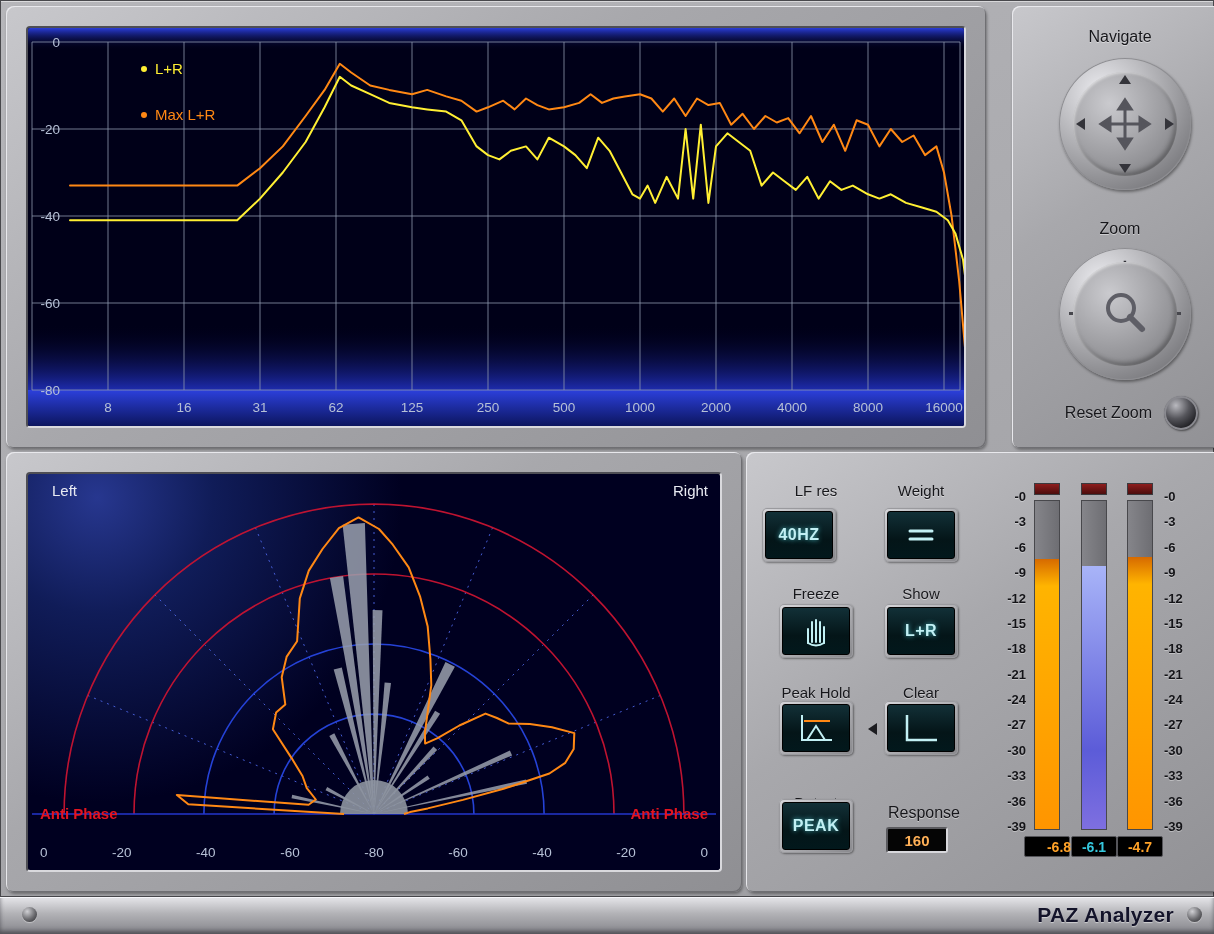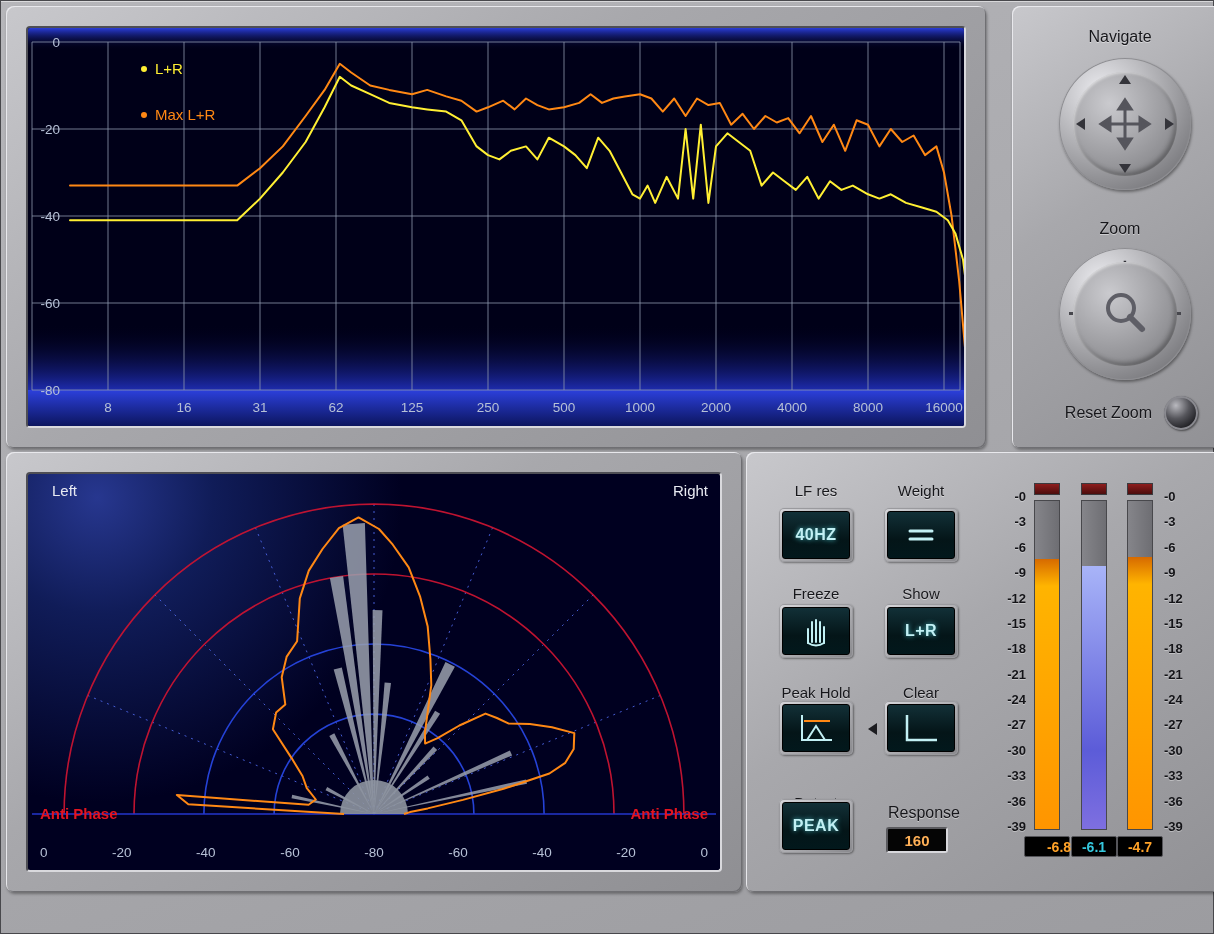--- a/index.html
+++ b/index.html
@@ -235,21 +235,21 @@
           <span>-20</span>
           <span>0</span>
         </div>
     </div>
   </div>
 
   <div class="panel" style="left:746px;top:452px;width:546px;height:440px;">
 
     <div class="ui-label" style="left:25px;top:30px;width:90px;">LF res</div>
     <div class="ui-label" style="left:130px;top:30px;width:90px;">Weight</div>
-    <div class="btn" style="left:33px;top:56px;">
+    <div class="btn" style="left:16px;top:56px;">
       <div class="btn-face">40HZ</div>
     </div>
     <div class="btn" style="left:138px;top:56px;">
       <div class="btn-face">
         <svg width="32" height="22" viewBox="0 0 32 22">
           <path d="M5 7 H27 M5 15 H27" stroke="#c2f0f4" stroke-width="3" stroke-linecap="round" fill="none"></path>
         </svg>
       </div>
     </div>
 
@@ -343,14 +343,19 @@
     </div>
     <div class="meter-track" style="left:381px;">
       <div class="meter-fill fill-orange" id="meter-fill-2" style="top: 55.8px;"></div>
     </div>
 
     <div class="meter-readout val-orange" style="left:278px;padding-left:24px;">-6.8</div>
     <div class="meter-readout val-cyan" style="left:325px;">-6.1</div>
     <div class="meter-readout val-orange" style="left:371px;">-4.7</div>
   </div>
 
+  <div id="footer">
+    <div class="rivet" style="left:22px;top:10px;"></div>
+    <div id="footer-title">PAZ Analyzer</div>
+    <div class="rivet" style="right:12px;top:10px;"></div>
+  </div>
 
 </div>
 
 </body></html>

